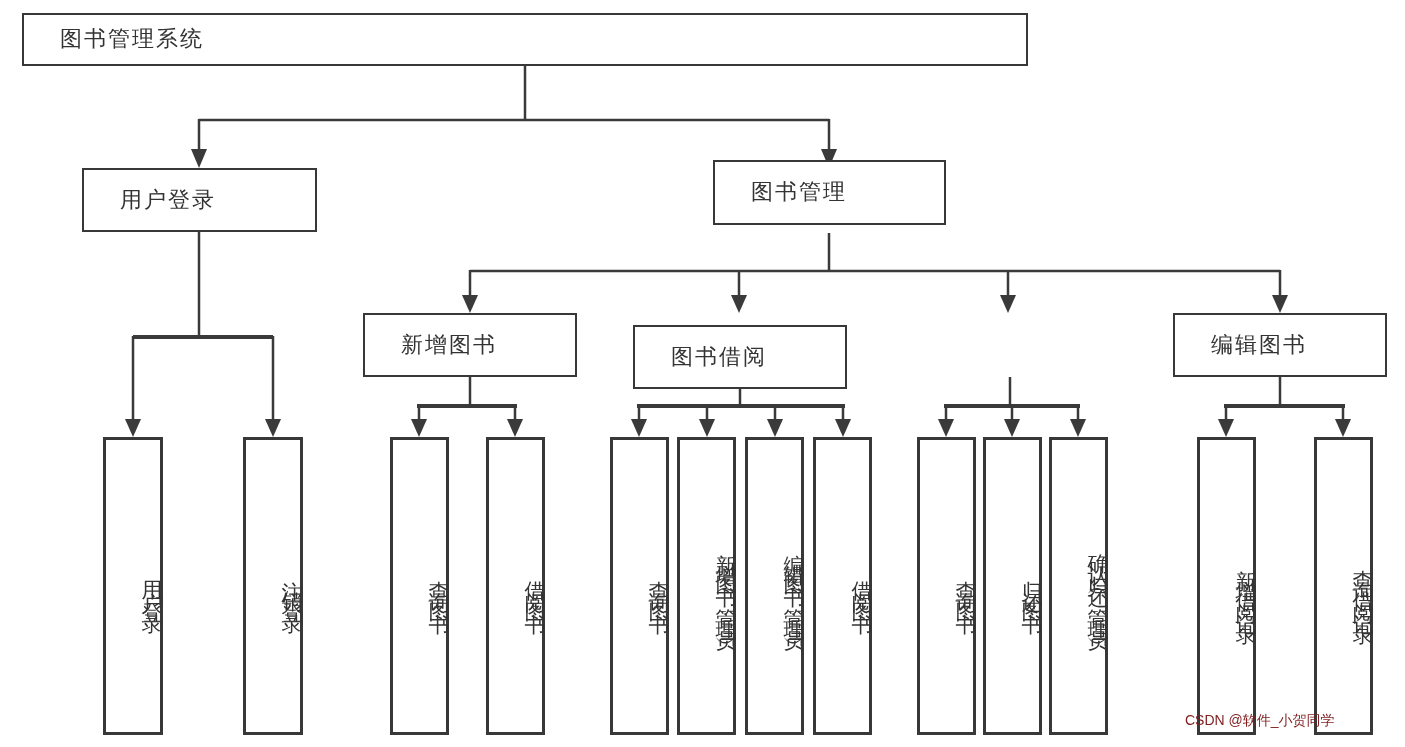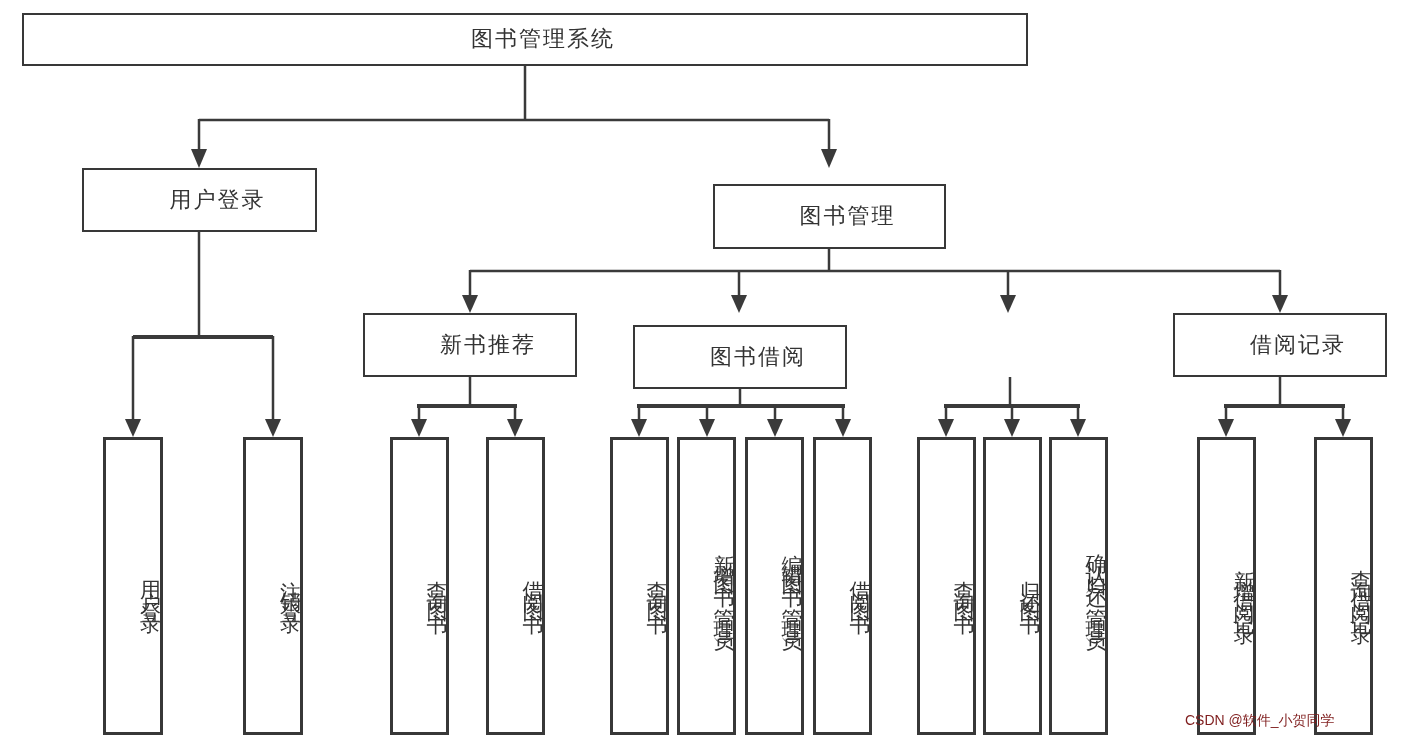--- a/index.html
+++ b/index.html
@@ -23,21 +23,21 @@
   }
   .connectors path.thick { stroke-width: 4; }
   .connectors polygon { fill: #3a3a3a; }
   .node {
     position: absolute;
     box-sizing: border-box;
     border: 2px solid #383838;
     background: #ffffff;
     display: flex;
     align-items: center;
-    justify-content: center;
+    justify-content: flex-start;
     color: #333333;
     padding-left: 36px;
   }
   .node span {
     font-size: 22px;
     letter-spacing: 2px;
     line-height: 1.2;
     white-space: nowrap;
   }
   .leaf { border-width: 3px; }
@@ -124,32 +124,32 @@
     </g>
   </svg>
 
   <div class="node" style="left:22px;top:13px;width:1006px;height:53px">
     <span>图书管理系统</span>
   </div>
 
   <div class="node" style="left:82px;top:168px;width:235px;height:64px">
     <span>用户登录</span>
   </div>
-  <div class="node" style="left:713px;top:184px;width:233px;height:65px">
+  <div class="node" style="left:713px;top:160px;width:233px;height:65px">
     <span>图书管理</span>
   </div>
 
   <div class="node" style="left:363px;top:313px;width:214px;height:64px">
-    <span>新书推荐</span>
+    <span>新增图书</span>
   </div>
   <div class="node" style="left:633px;top:325px;width:214px;height:64px">
     <span>图书借阅</span>
   </div>
   <div class="node" style="left:1173px;top:313px;width:214px;height:64px">
-    <span>借阅记录</span>
+    <span>编辑图书</span>
   </div>
 
   <div class="node leaf" style="left:103px;top:437px;width:60px;height:298px">
     <span>用户登录</span>
   </div>
   <div class="node leaf" style="left:243px;top:437px;width:60px;height:298px">
     <span>注销登录</span>
   </div>
 
   <div class="node leaf" style="left:390px;top:437px;width:59px;height:298px">

